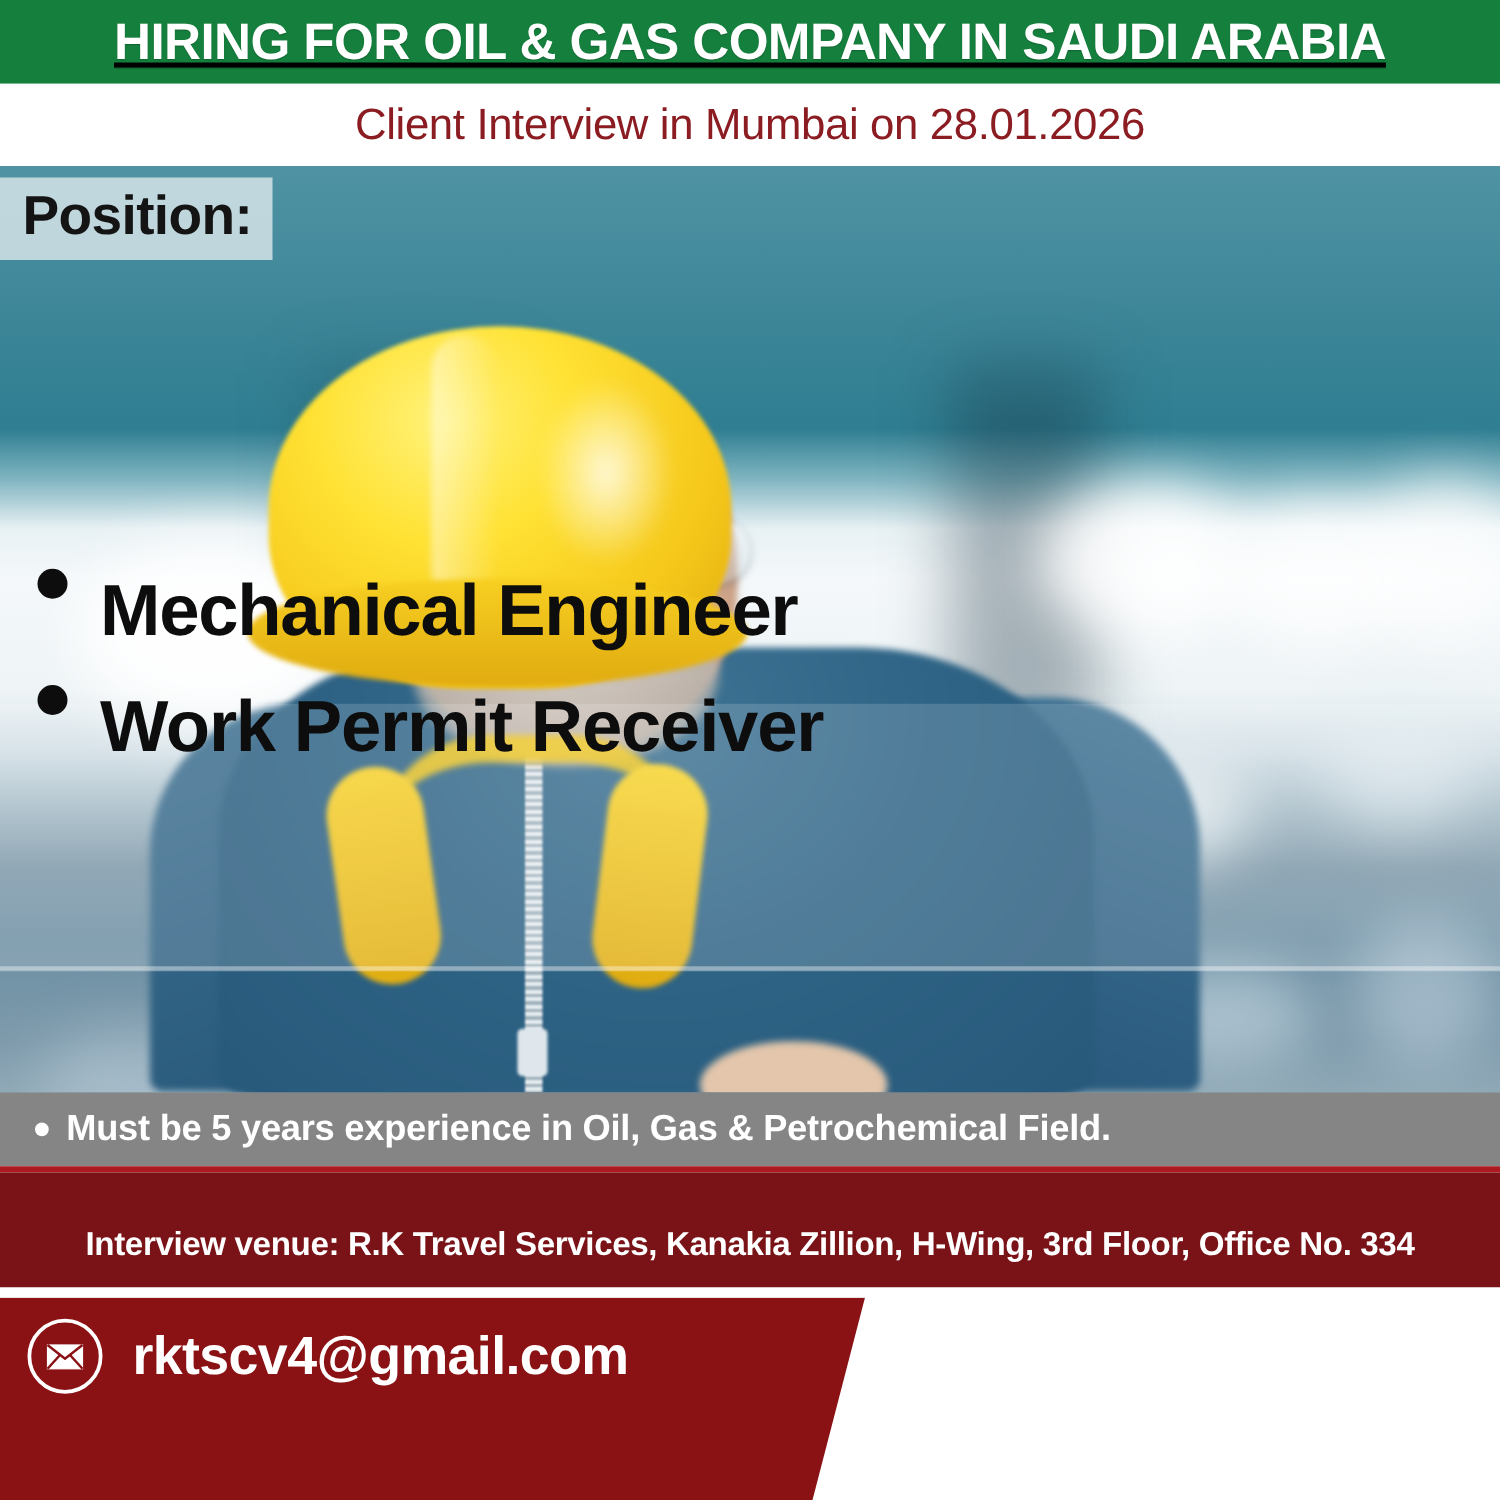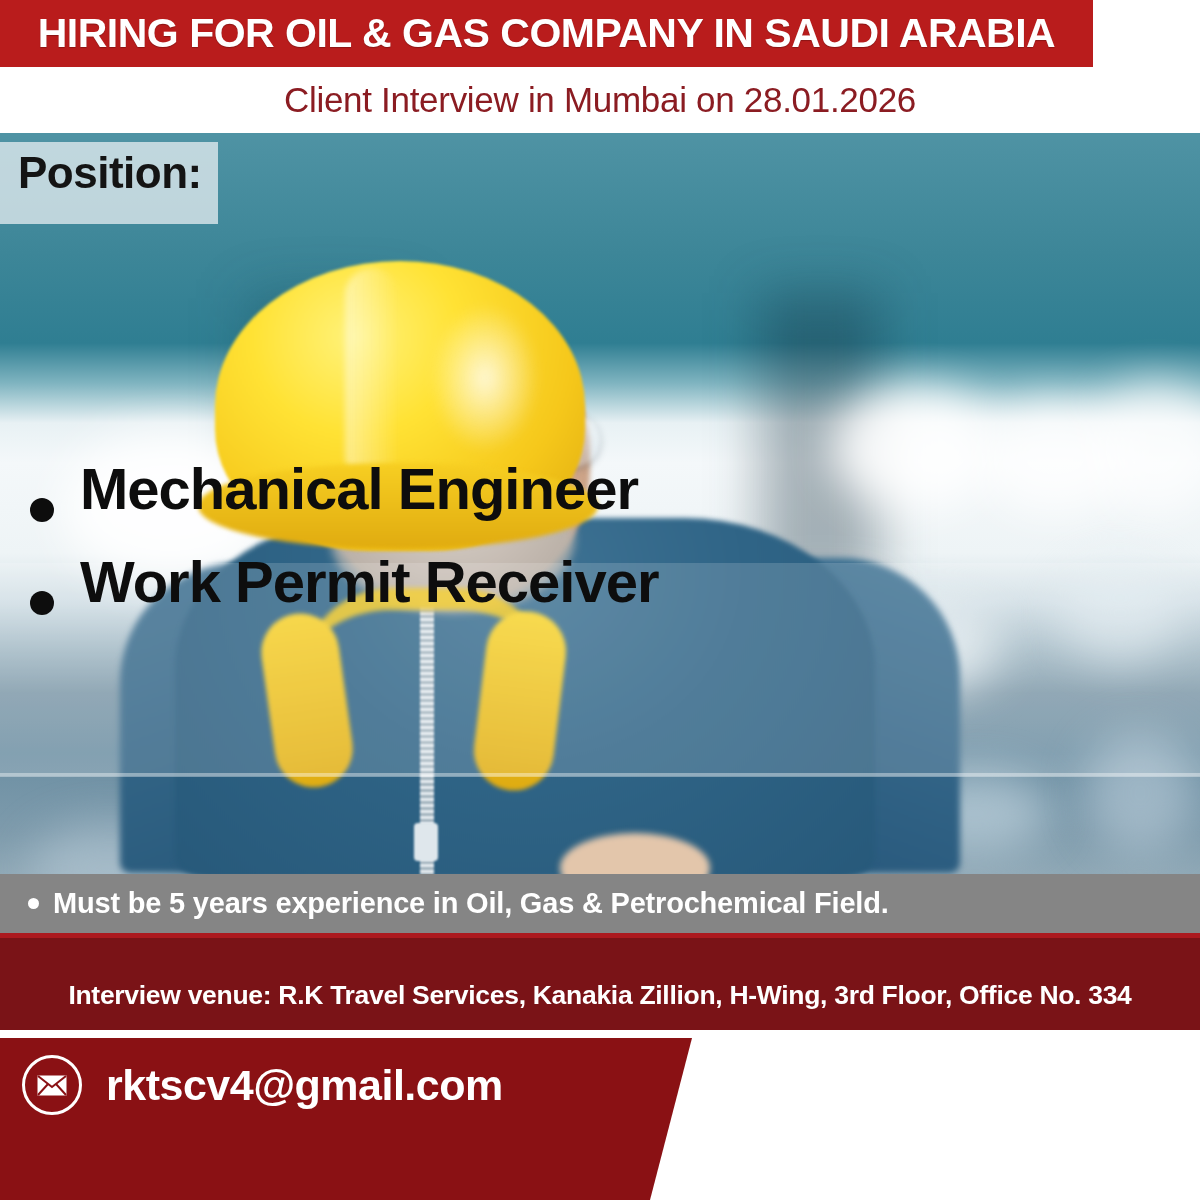--- a/index.html
+++ b/index.html
@@ -7,23 +7,23 @@
 
   .poster{
     position:relative;
     width:1200px;height:1200px;
     overflow:hidden;
     background:#ffffff;
   }
 
   
   .top-header{
-    position:absolute;left:0;top:0;width:1093px;height:67px;
-    background:#b91c1c;
-    display:flex;align-items:center;justify-content:center;
+    position:absolute;left:0;top:0;width:1200px;height:67px;
+    background:#15803d;
+    display:flex;align-items:center;justify-content:center;text-decoration:underline;
   }
   .top-header-text{
     color:#ffffff;
     font-size:41px;
     font-weight:bold;
     letter-spacing:-0.5px;
     white-space:nowrap;
     text-shadow:0 1px 1px rgba(0,0,0,.25);
   }
 
@@ -183,33 +183,33 @@
     background:rgba(255,255,255,.16);
   }
   .band-edge{
     position:absolute;left:0;top:640px;width:1200px;height:4px;
     background:rgba(255,255,255,.38);
   }
 
   
   .position-box{
     position:absolute;left:0px;top:142px;
-    padding:6px 16px 26px 18px;
+    padding:6px 16px 10px 18px;
     background:rgba(226,234,238,.78);
   }
   .position-box span{
     font-size:44px;font-weight:bold;color:#141414;letter-spacing:-0.5px;
   }
 
   
   .jobs{
     position:absolute;left:30px;top:455px;width:900px;
   }
   .job-item{
-    display:flex;align-items:flex-end;
+    display:flex;align-items:flex-start;
     margin-bottom:26px;
   }
   .job-bullet{
     width:24px;height:24px;border-radius:50%;
     background:#0d0d0d;margin-right:26px;flex:none;
   }
   .job-label{
     font-size:58px;font-weight:bold;color:#0d0d0d;letter-spacing:-1px;
     white-space:nowrap;
   }

